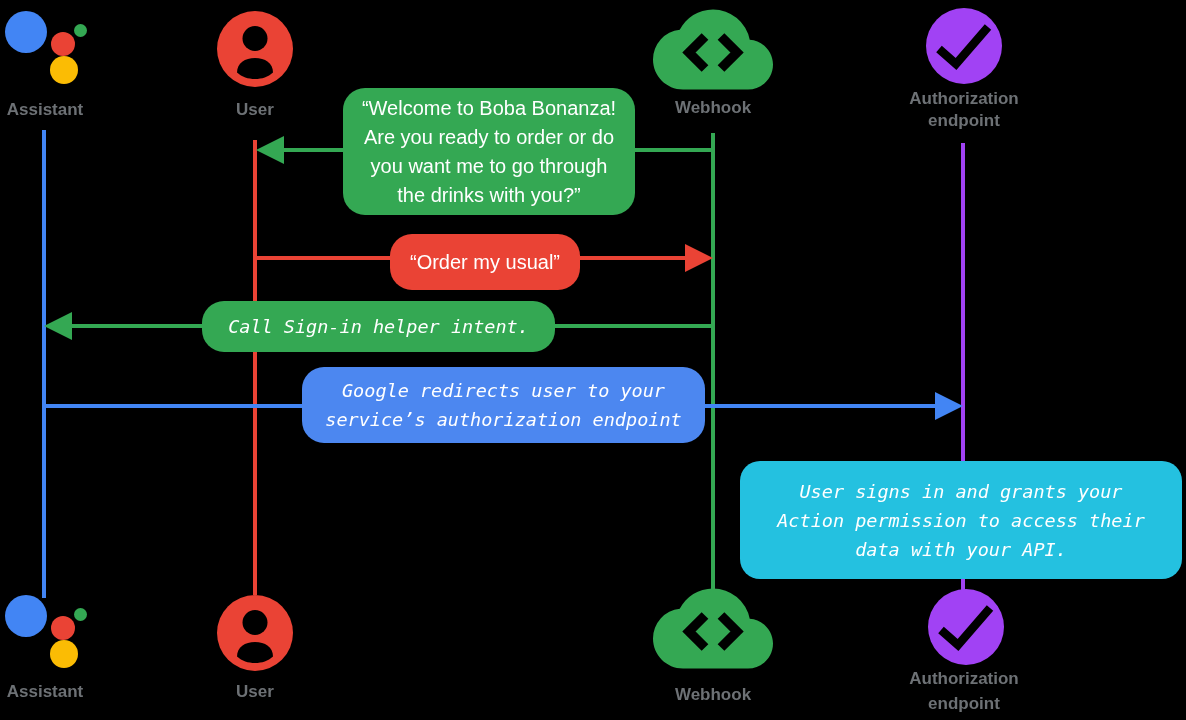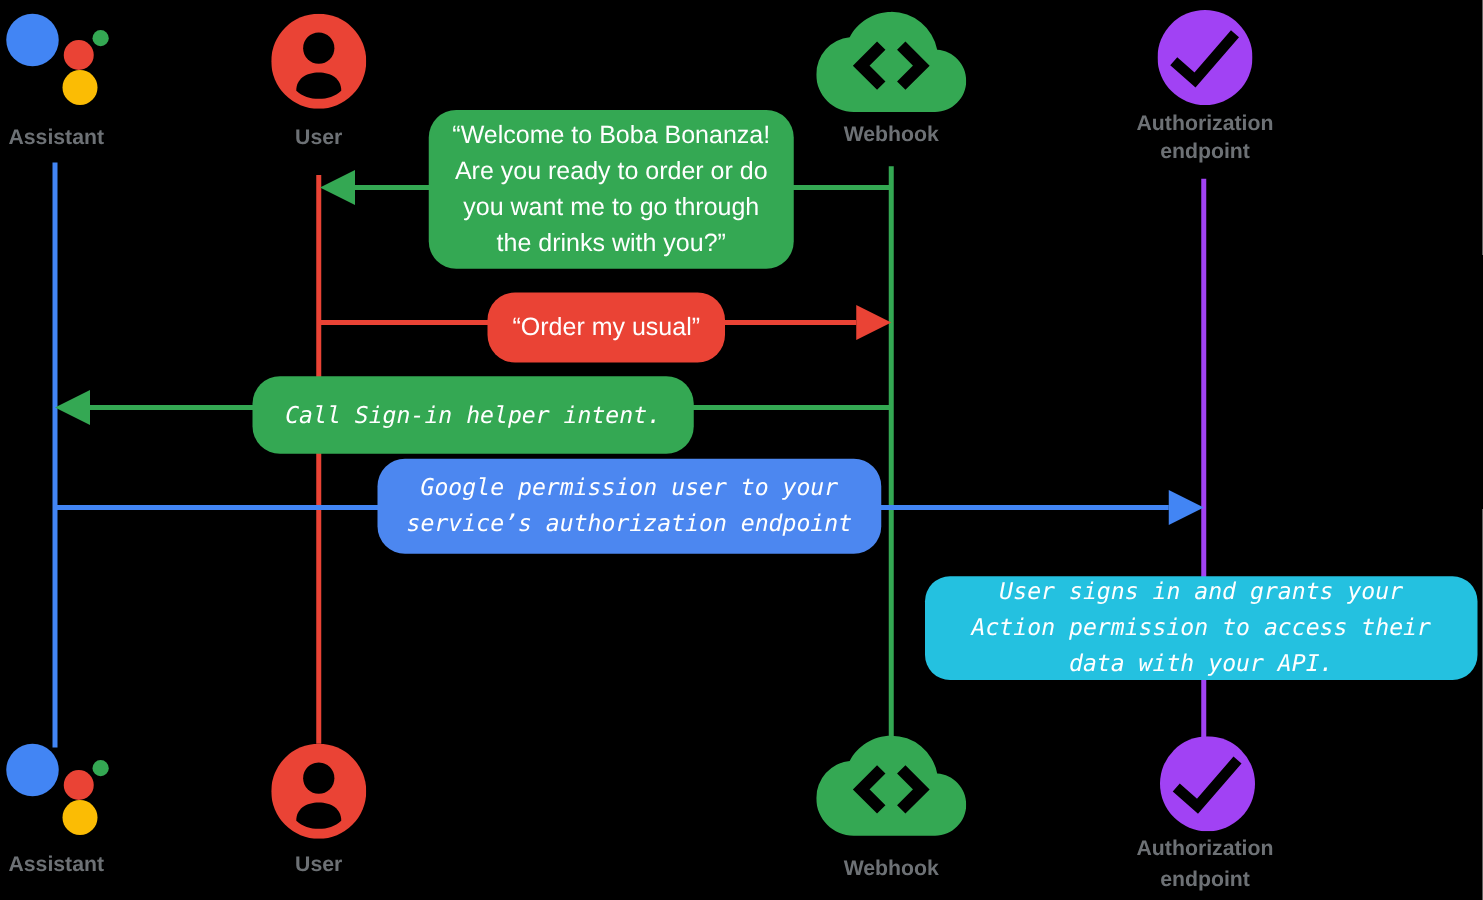--- a/index.html
+++ b/index.html
@@ -60,26 +60,26 @@
   <div class="arrow-line" style="left:44px; top:404px; width:891px; background:var(--blue);"></div>
   <div class="arrow-head head-right" style="left:935px; top:392px; border-left-color:var(--blue);"></div>
 
   <div class="msg sans" style="left:343px; top:88px; width:292px; height:127px; background:var(--green);">“Welcome to Boba Bonanza!
 Are you ready to order or do
 you want me to go through
 the drinks with you?”</div>
 
   <div class="msg sans" style="left:390px; top:234px; width:190px; height:56px; background:var(--red);">“Order my usual”</div>
 
-  <div class="msg mono" style="left:202px; top:301px; width:353px; height:62px; background:var(--green);">Call Sign-in helper intent.</div>
+  <div class="msg mono" style="left:202px; top:301px; width:353px; height:51px; background:var(--green);">Call Sign-in helper intent.</div>
 
-  <div class="msg mono" style="left:302px; top:367px; width:403px; height:76px; background:var(--blue-box);">Google permission user to your
+  <div class="msg mono" style="left:302px; top:367px; width:403px; height:76px; background:var(--blue-box);">Google redirects user to your
 service’s authorization endpoint</div>
 
-  <div class="msg mono" style="left:740px; top:461px; width:442px; height:83px; background:var(--cyan); border-radius:20px;">User signs in and grants your
+  <div class="msg mono" style="left:740px; top:461px; width:442px; height:118px; background:var(--cyan); border-radius:20px;">User signs in and grants your
 Action permission to access their
 data with your API.</div>
 
   <div class="ga-logo" style="left:5px; top:8px;">
     <div class="ga-dot ga-blue"></div>
     <div class="ga-dot ga-red"></div>
     <div class="ga-dot ga-green"></div>
     <div class="ga-dot ga-yellow"></div>
   </div>
 

